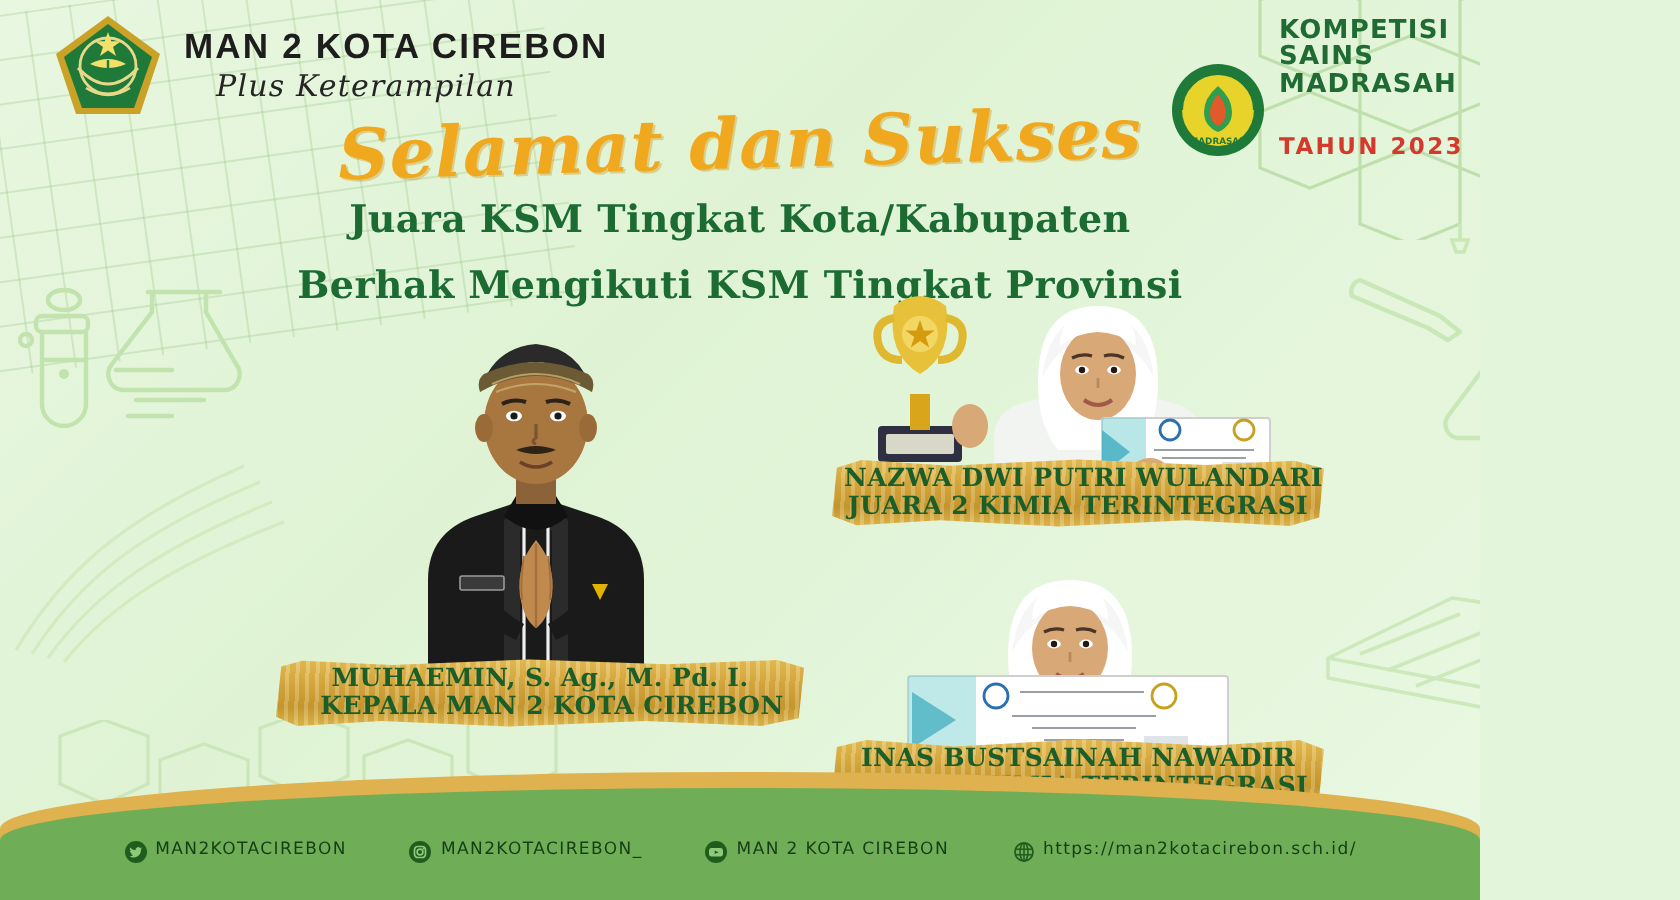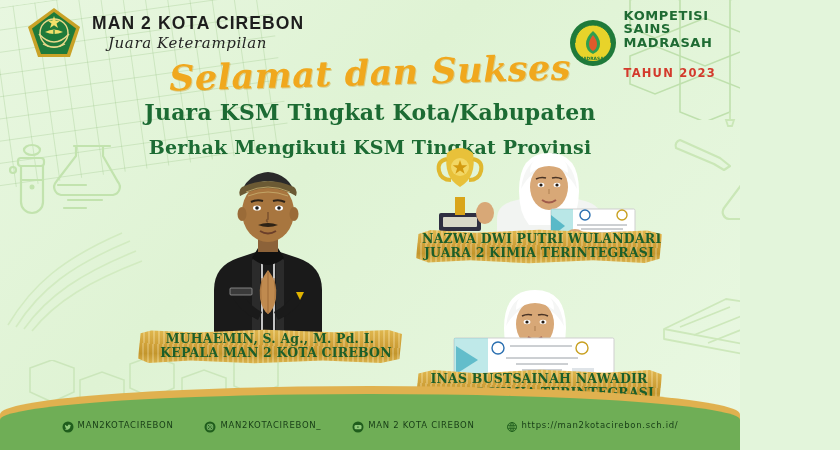--- a/index.html
+++ b/index.html
@@ -32,21 +32,21 @@
   .school-name{
     font-weight:bold;font-size:17.5px;color:#1d1d1d;letter-spacing:1.1px;
     font-family:"Liberation Sans",sans-serif;
   }
   .school-sub{
     font-family:"DejaVu Serif",serif;font-style:italic;font-size:15px;
     color:#242424;letter-spacing:.6px;margin-top:3px;padding-left:16px;
   }
 
   
-  .ksm{position:absolute;right:24px;top:6px;display:flex;align-items:center;gap:7px;}
+  .ksm{position:absolute;right:8px;top:6px;display:flex;align-items:flex-end;gap:7px;}
   .ksm-logo{width:48px;height:48px;flex:none;}
   .ksm-text{line-height:1.02;padding-top:3px;}
   .ksm-text .l{
     font-family:"DejaVu Sans",sans-serif;font-weight:bold;
     font-size:13px;color:#1f6b33;letter-spacing:.6px;
     display:block;
   }
   .ksm-text .yr{
     font-family:"DejaVu Sans",sans-serif;font-weight:bold;
     font-size:11.5px;color:#d33a2c;letter-spacing:1.2px;display:block;margin-top:19px;
@@ -57,21 +57,21 @@
   .script-title{
     font-family:"DejaVu Serif",serif;font-style:italic;font-weight:bold;
     font-size:35px;color:#f0a81e;letter-spacing:.5px;
     text-shadow:1px 1px 0 rgba(200,140,10,.35);
     transform:rotate(-1.6deg);
   }
   .sub1,.sub2{
     font-family:"DejaVu Serif",serif;font-weight:bold;color:#1c6b33;
     letter-spacing:.2px;
   }
-  .sub1{font-size:22px;margin-top:6px;}
+  .sub1{font-size:19px;margin-top:6px;}
   .sub2{font-size:19px;margin-top:11px;}
 
   
   .person{position:absolute;}
 
   .principal{left:178px;top:150px;width:180px;height:200px;}
   .student1{left:425px;top:133px;width:215px;height:112px;}
   .student2{left:432px;top:272px;width:205px;height:112px;}
 
   
@@ -224,21 +224,21 @@
         <circle cx="28" cy="27" r="14" fill="none" stroke="#e8d98a" stroke-width="1.4"></circle>
         <polygon points="28,10 29.6,14.6 34.5,14.6 30.5,17.5 32,22 28,19.2 24,22 25.5,17.5 21.5,14.6 26.4,14.6" fill="#f3e06a"></polygon>
         <path d="M19 26 q9 -5 18 0 q-9 4 -18 0z" fill="#f3e06a"></path>
         <path d="M28 24 v7" stroke="#1f7a3a" stroke-width="1.2"></path>
         <path d="M13 28 q15 16 30 0" fill="none" stroke="#e8d98a" stroke-width="1.6"></path>
         <path d="M17 38 q11 7 22 0" fill="none" stroke="#e8d98a" stroke-width="1.2"></path>
       </svg>
     </div>
     <div class="school-text">
       <div class="school-name">MAN 2 KOTA CIREBON</div>
-      <div class="school-sub">Juara Keterampilan</div>
+      <div class="school-sub">Plus Keterampilan</div>
     </div>
   </div>
 
   <div class="ksm">
     <div class="ksm-logo">
       <svg width="48" height="48" viewBox="0 0 48 48">
         <circle cx="24" cy="24" r="23" fill="#1f7a3a"></circle>
         <circle cx="24" cy="24" r="18" fill="#e8d32a"></circle>
         <path d="M24 12 q-7 6 -7 13 q0 7 7 10 q7 -3 7 -10 q0 -7 -7 -13z" fill="#2f9e4f"></path>
         <path d="M24 16 q-4 5 -4 9 q0 5 4 7 q4 -2 4 -7 q0 -4 -4 -9z" fill="#e05a2b"></path>

